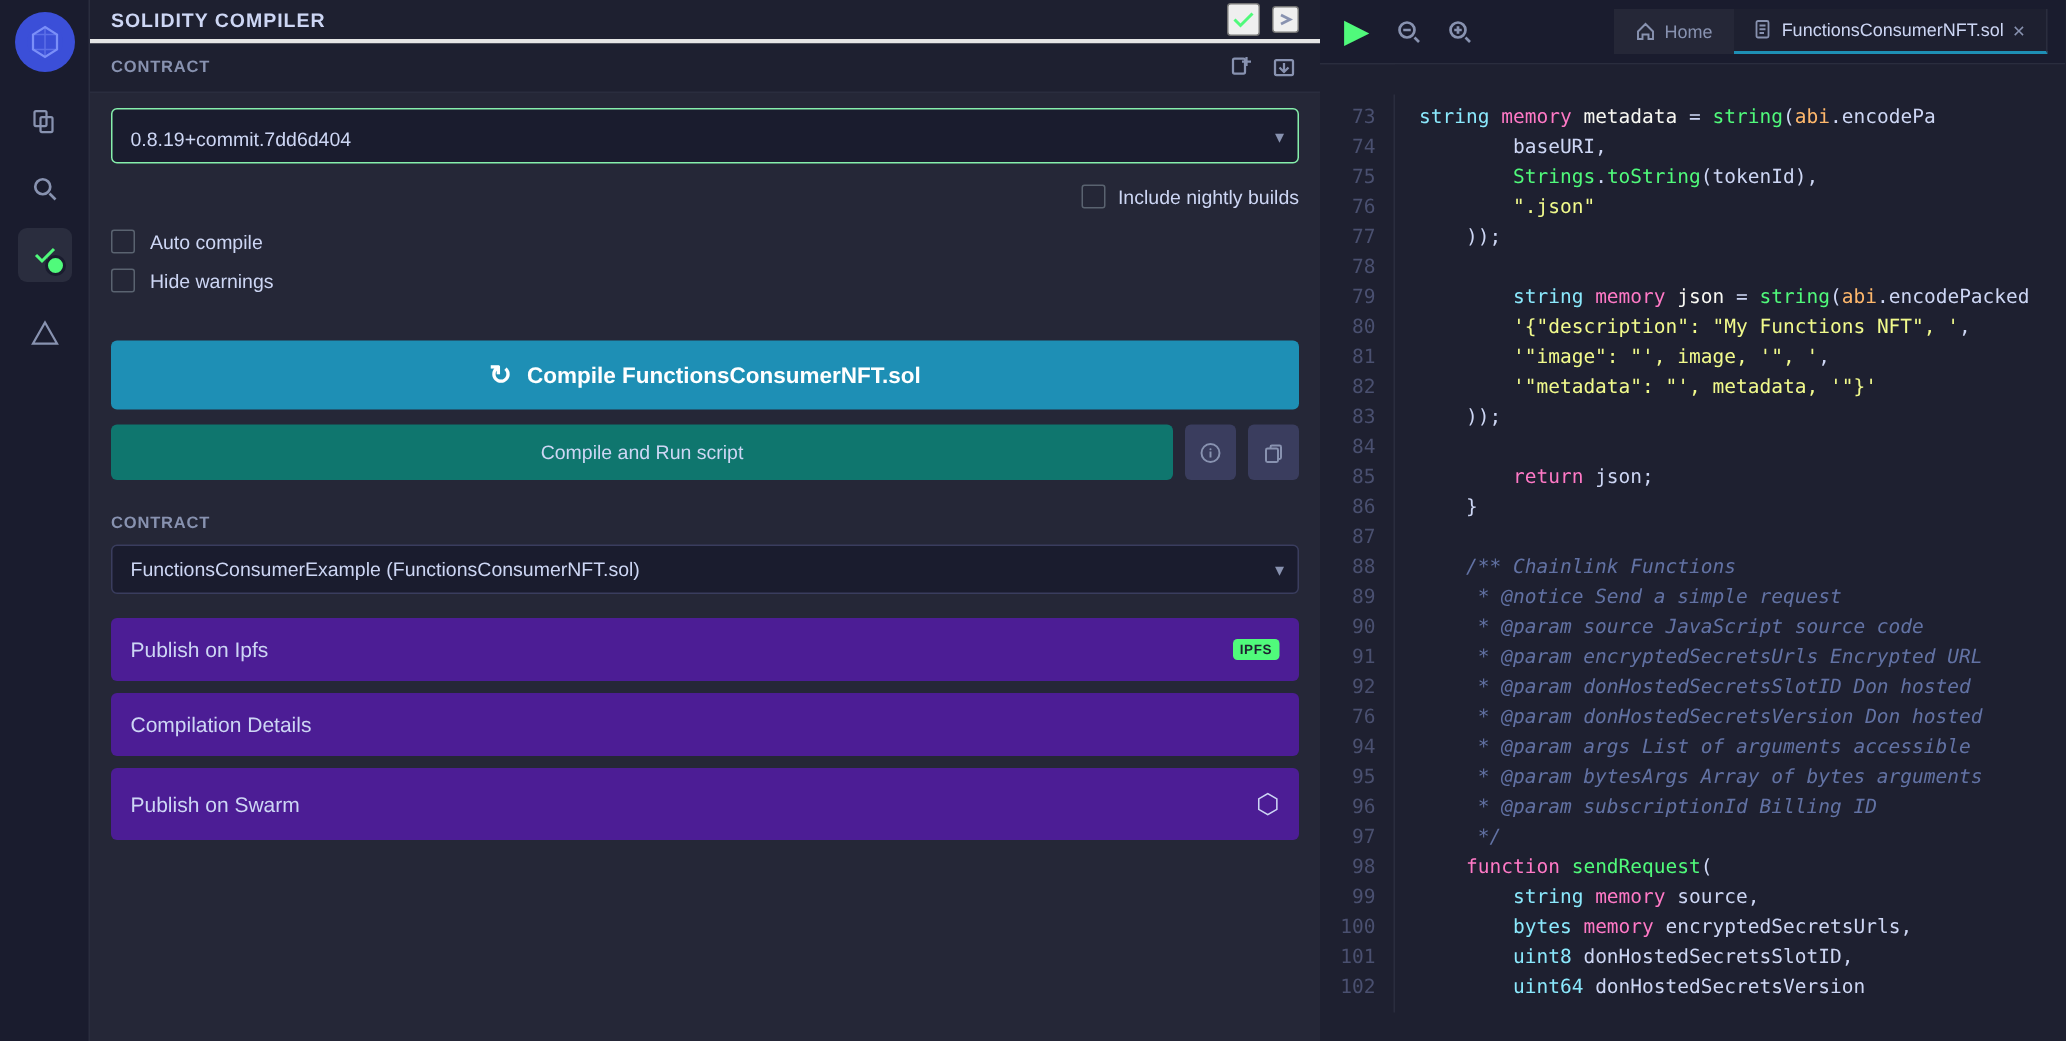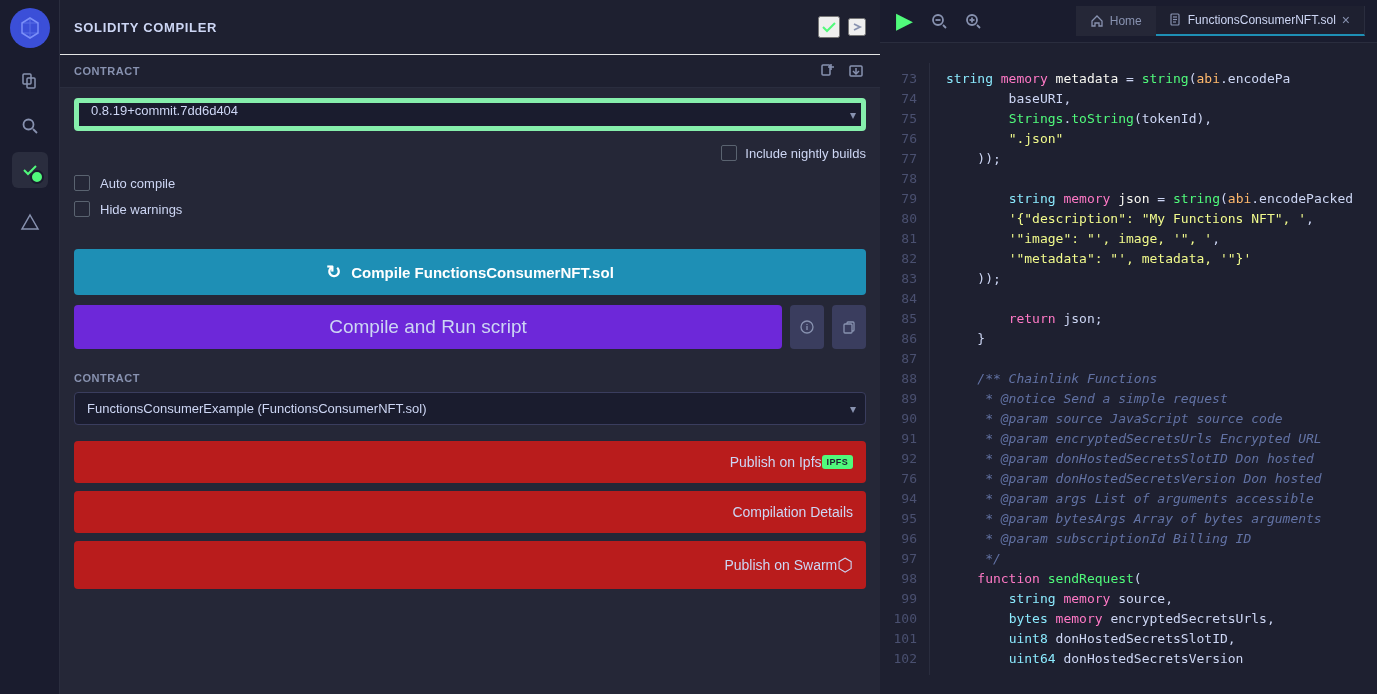--- a/index.html
+++ b/index.html
@@ -50,23 +50,23 @@
       background: #252737;
       display: flex;
       flex-direction: column;
       flex-shrink: 0;
       overflow-y: auto;
     }
     .panel-header {
       display: flex;
       align-items: center;
       justify-content: space-between;
-      padding: 16px 14px;
+      padding: 2px 14px;
       background: #1e2030;
-      border-bottom: 1px solid #e5e5e5;
+      border-bottom: 3px solid #e5e5e5;
     }
     .panel-title {
       font-size: 13px;
       font-weight: 700;
       color: #cdd6f4;
       letter-spacing: 0.05em;
     }
     .panel-header-actions {
       display: flex; align-items: center; gap: 8px;
     }
@@ -91,23 +91,23 @@
     }
 
     
     .version-select-wrap {
       padding: 10px 14px;
       position: relative;
     }
     .version-select {
       width: 100%;
       background: #1a1c2e;
-      border: 5px solid #86efac;
+      border: 1px solid #86efac;
       color: #cdd6f4;
-      padding: 0 32px 8px 12px;
+      padding: 12px 32px 8px 12px;
       font-size: 13px;
       border-radius: 4px;
       appearance: none;
       cursor: pointer;
       outline: none;
     }
     .select-arrow {
       position: absolute; right: 24px; top: 50%; transform: translateY(-50%);
       color: #8892b0; font-size: 12px; pointer-events: none;
     }
@@ -174,25 +174,25 @@
       border-radius: 4px;
       cursor: pointer;
       display: flex; align-items: center; justify-content: center; gap: 10px;
       margin-bottom: 10px;
     }
     .btn-compile-icon { font-size: 18px; }
 
     .btn-row { display: flex; gap: 8px; align-items: stretch; }
     .btn-secondary {
       flex: 1;
-      background: #6d28d9;
+      background: #0f766e;
       border: none;
       color: #cdd6f4;
       padding: 11px 14px;
-      font-size: 19px;
+      font-size: 13px;
       border-radius: 4px;
       cursor: pointer;
     }
     .btn-icon-small {
       background: #3a3d5e;
       border: none;
       color: #8892b0;
       padding: 8px 10px;
       border-radius: 4px;
       cursor: pointer;
@@ -217,29 +217,29 @@
       border-radius: 4px;
       appearance: none;
       cursor: pointer;
       outline: none;
     }
 
     
     .deploy-section { padding: 6px 14px; display: flex; flex-direction: column; gap: 8px; }
     .btn-deploy {
       width: 100%;
-      background: #b91c1c;
+      background: #4c1d95;
       border: none;
       color: #cdd6f4;
       padding: 13px;
       font-size: 14px;
       font-weight: 500;
       border-radius: 4px;
       cursor: pointer;
-      display: flex; align-items: center; justify-content: flex-end; 
+      display: flex; align-items: center; justify-content: space-between; 
     }
     .ipfs-badge {
       background: #50fa7b; color: #1e2030;
       font-size: 9px; font-weight: 700;
       padding: 2px 5px; border-radius: 3px;
       letter-spacing: 0.04em;
     }
 
     
     .editor-area {

